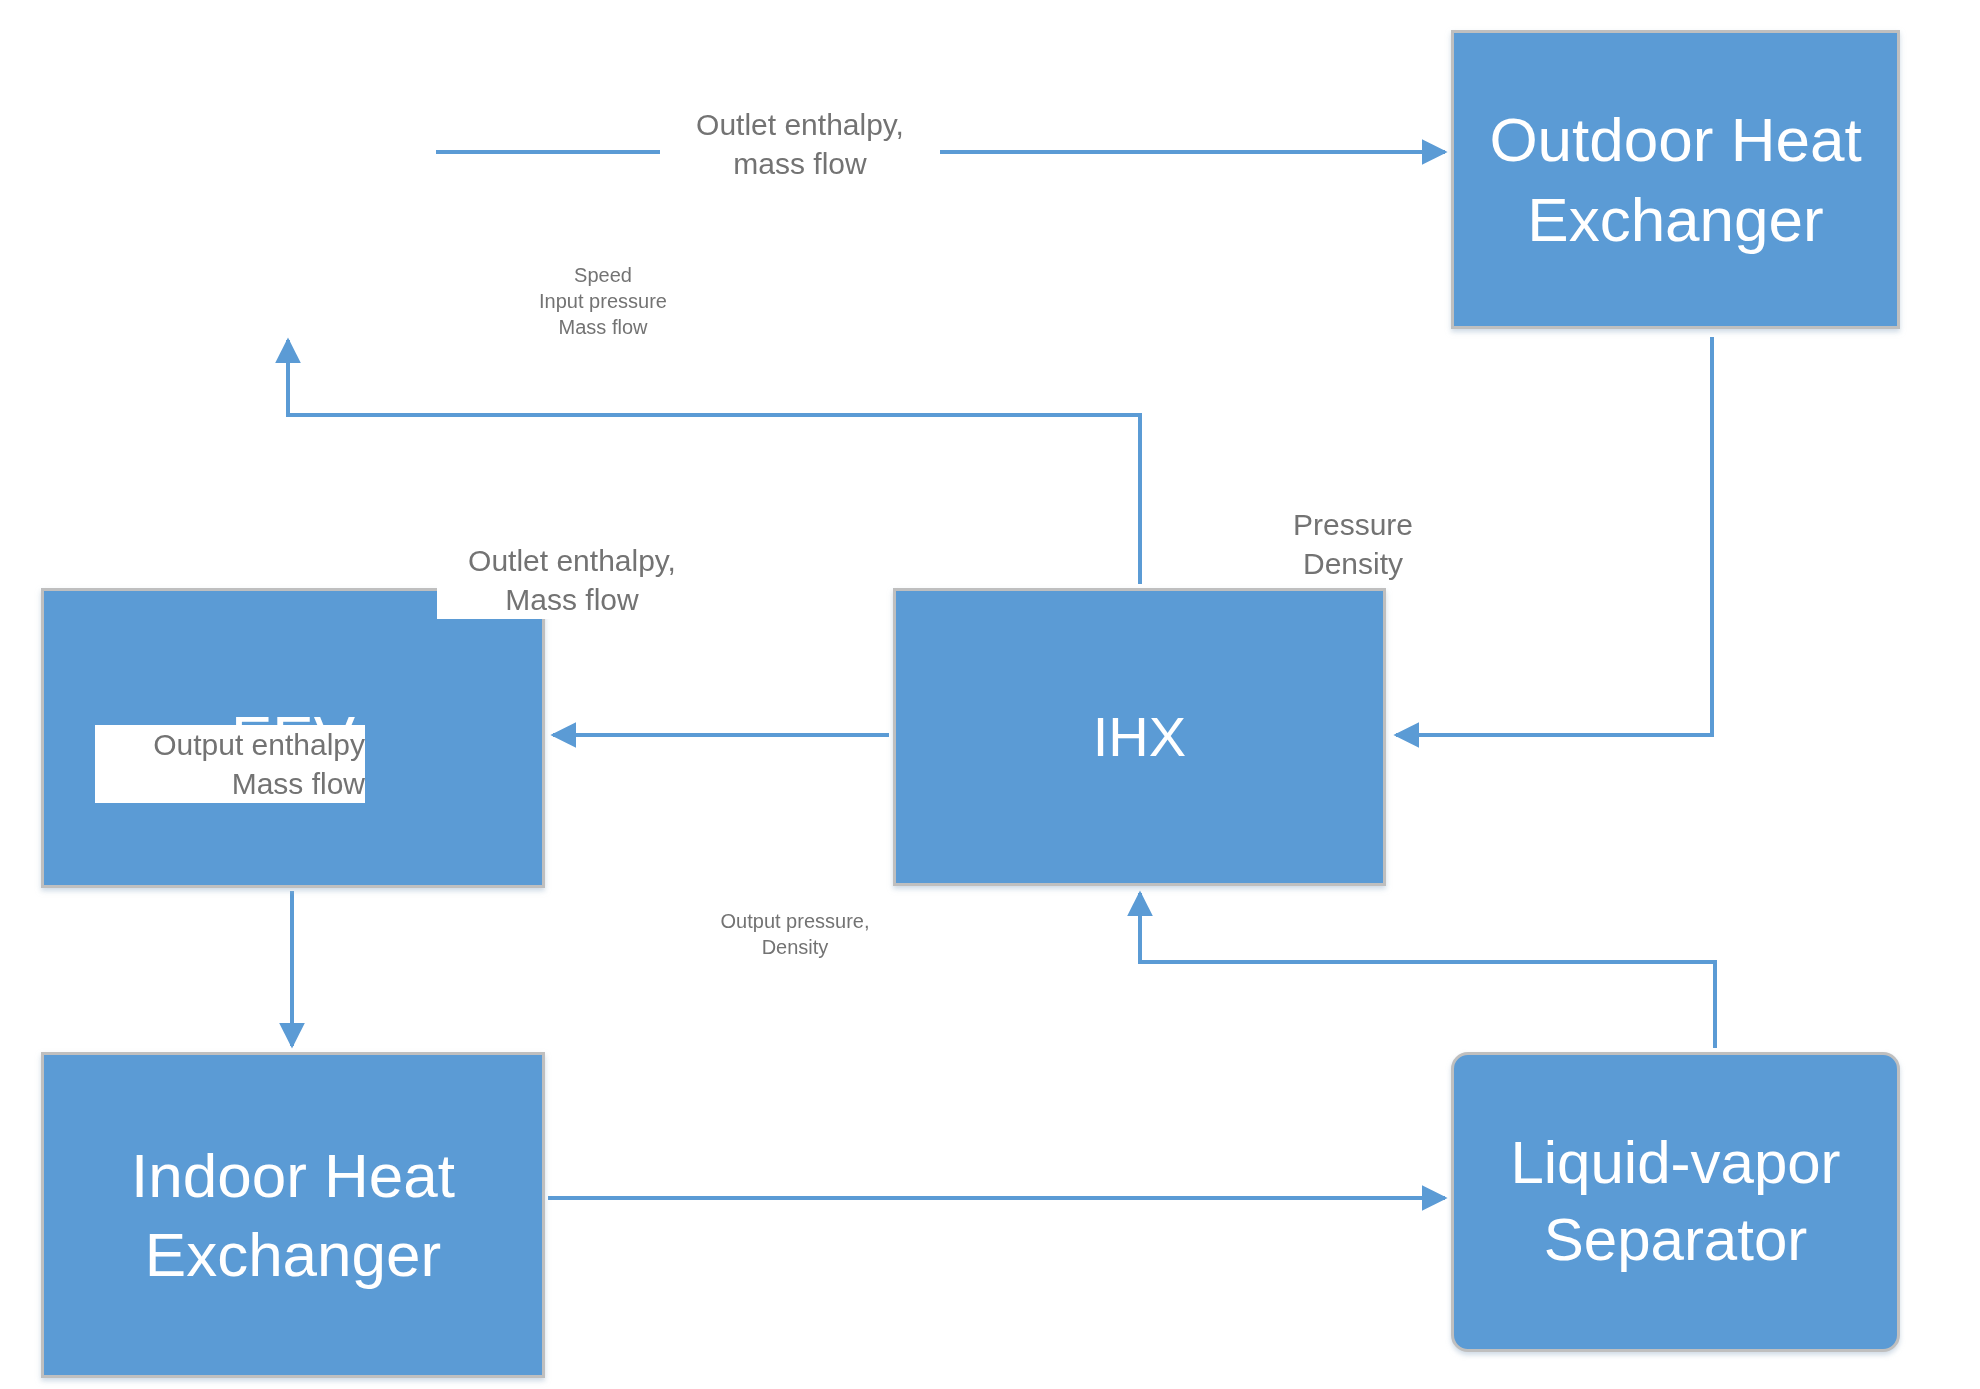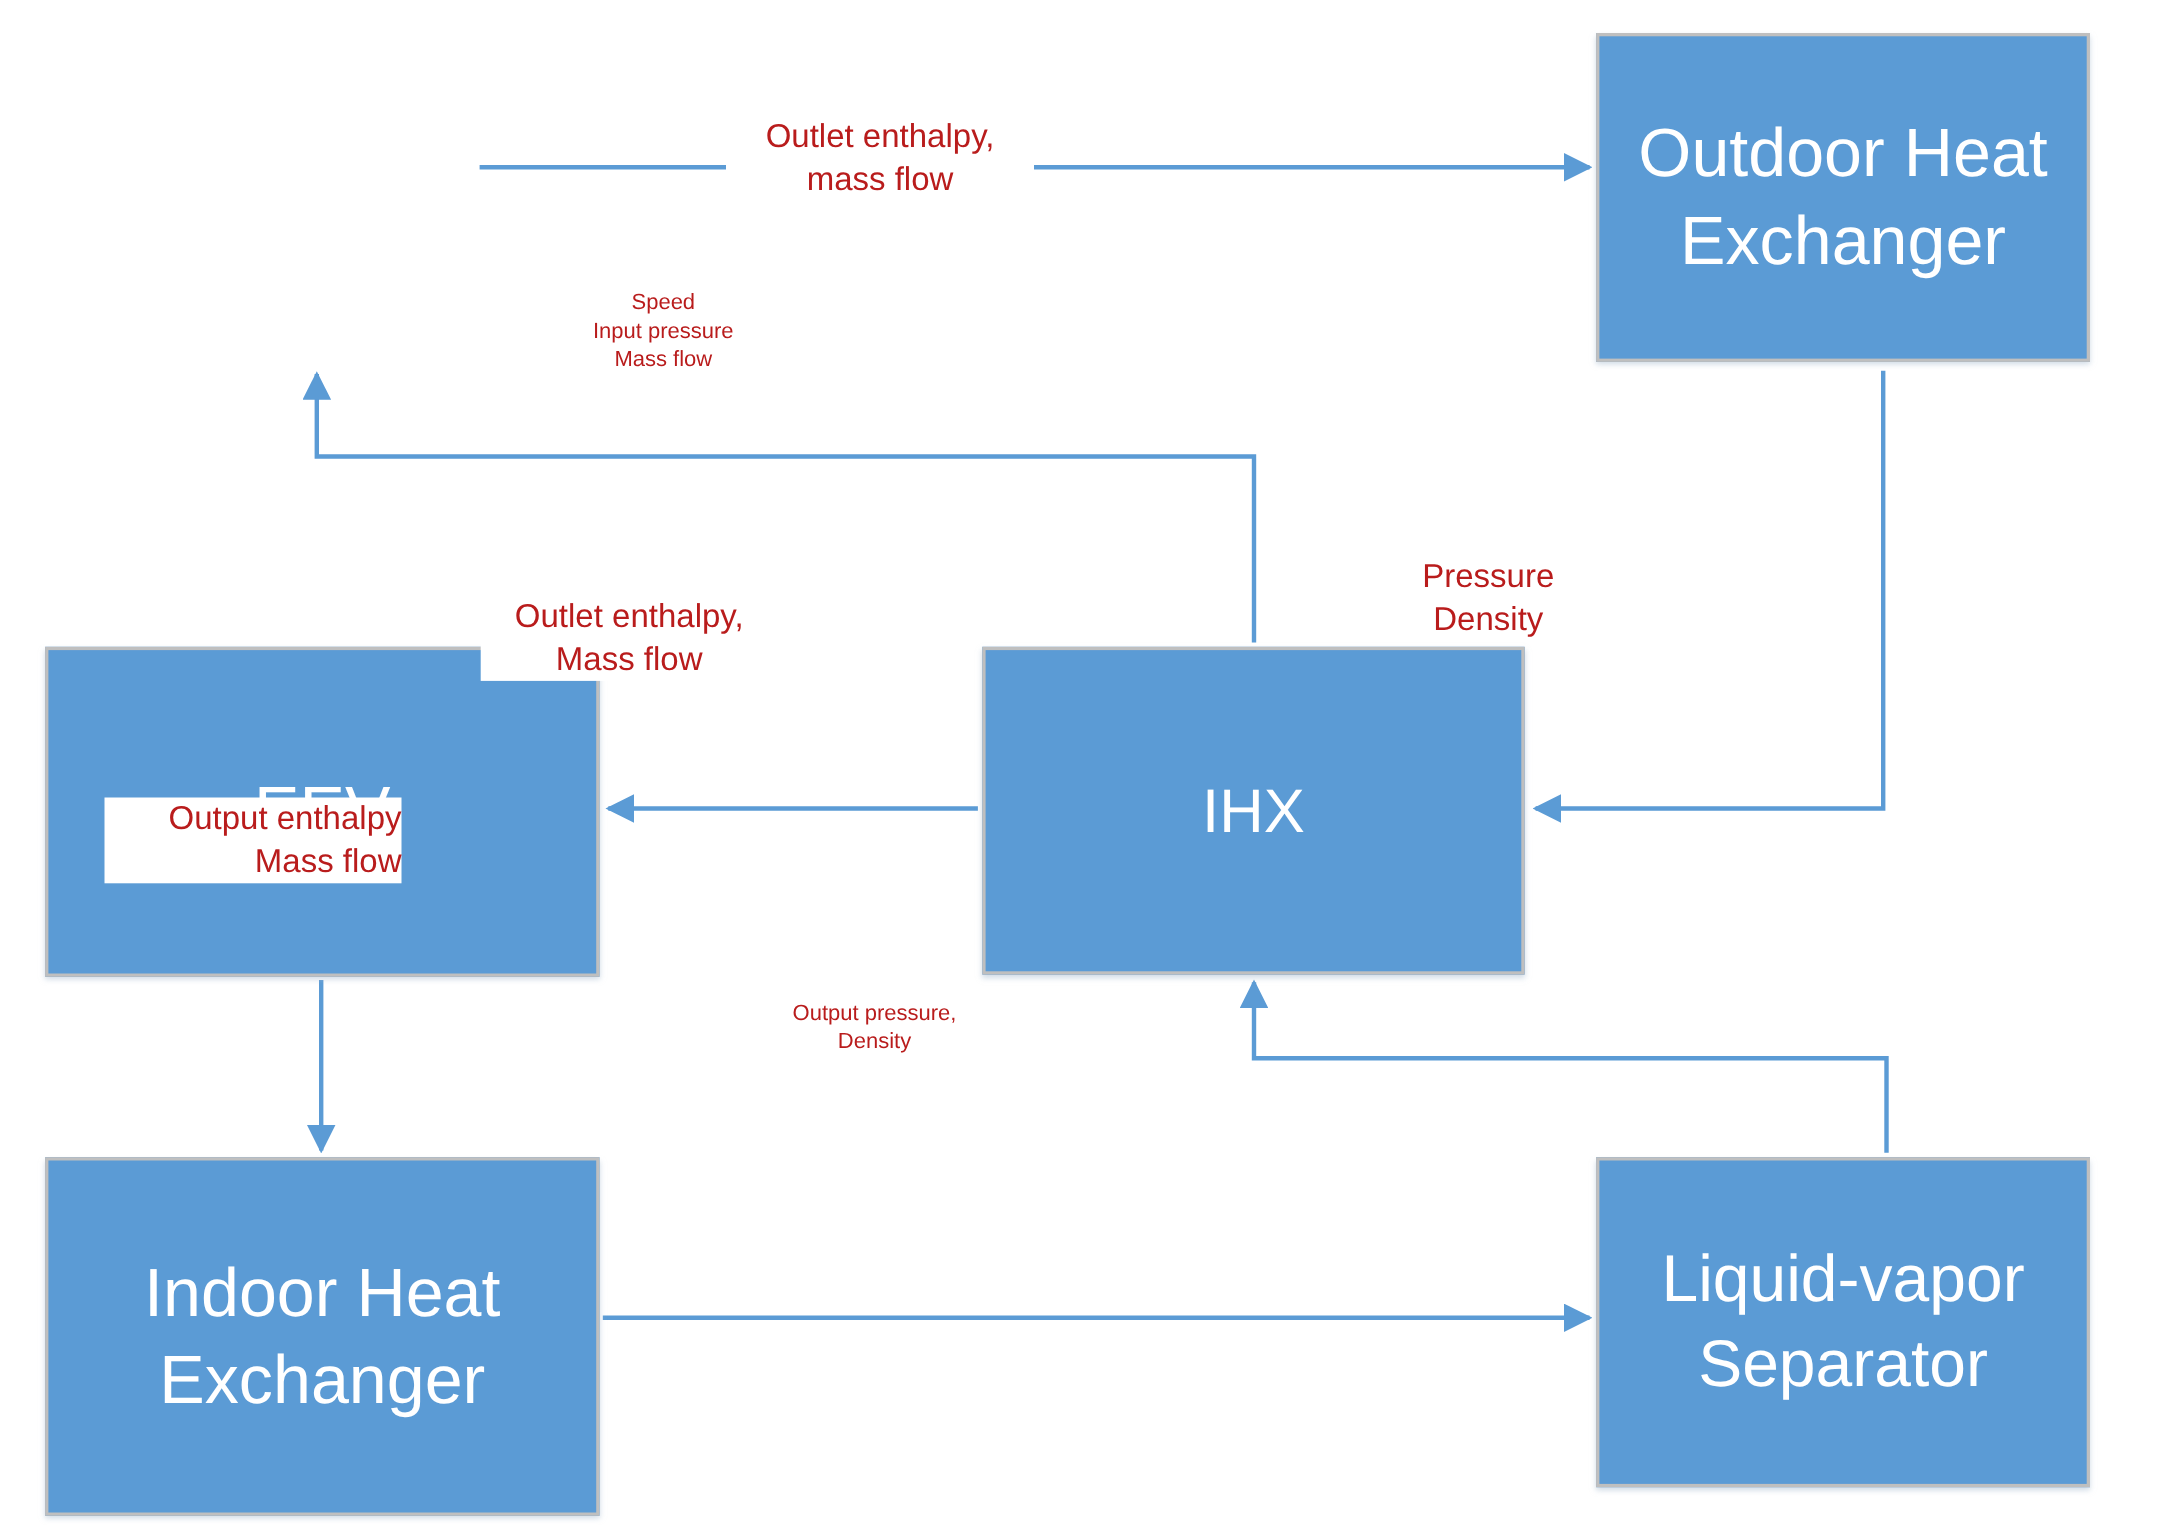--- a/index.html
+++ b/index.html
@@ -23,21 +23,21 @@
     color:#FFFFFF;
     text-align:center;
     line-height:1.28;
     box-shadow:0 3px 5px rgba(170,190,210,0.55);
     z-index:2;
   }
   .node span{display:block;padding:0 6px;}
 
   .lbl{
     position:absolute;
-    color:#b91c1c;
+    color:#737373;
     text-align:center;
     line-height:1.30;
     white-space:pre-line;
     z-index:3;
     pointer-events:none;
     background:transparent;
   }
   .lbl.on-line{background:#ffffff;}
 </style>
 </head>
@@ -95,21 +95,21 @@
   <div class="node" style="left:893px;top:588px;width:493px;height:298px;font-size:56px;">
     <span>IHX</span>
   </div>
 
   <div class="node" style="left:41px;top:1052px;width:504px;height:326px;font-size:62px;">
     <span>Indoor
 Heat
 Exchanger</span>
   </div>
 
-  <div class="node" style="left:1451px;top:1052px;width:449px;height:300px;font-size:60px;">
+  <div class="node" style="left:1451px;top:1052px;width:449px;height:300px;font-size:60px;border-radius:17px;">
     <span>Liquid-vapor
 Separator</span>
   </div>
 
   <div class="lbl on-line" style="left:660px;top:105px;width:280px;font-size:30px;">Outlet enthalpy,
 mass flow</div>
 
   <div class="lbl on-line" style="left:488px;top:262px;width:230px;font-size:20px;">Speed
 Input pressure
 Mass flow</div>

